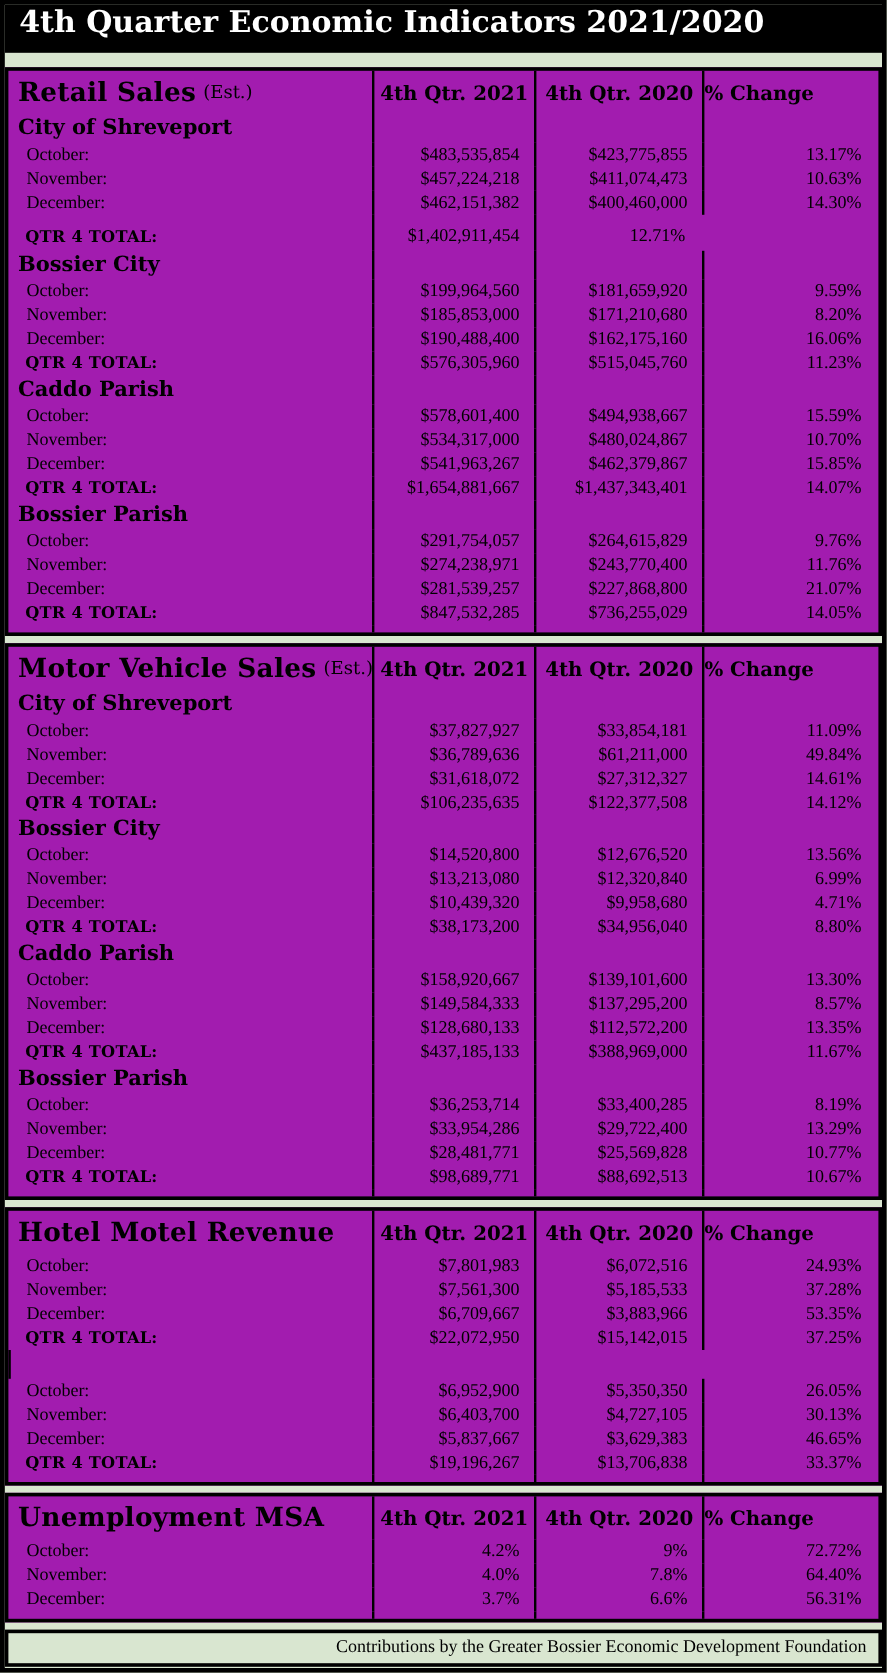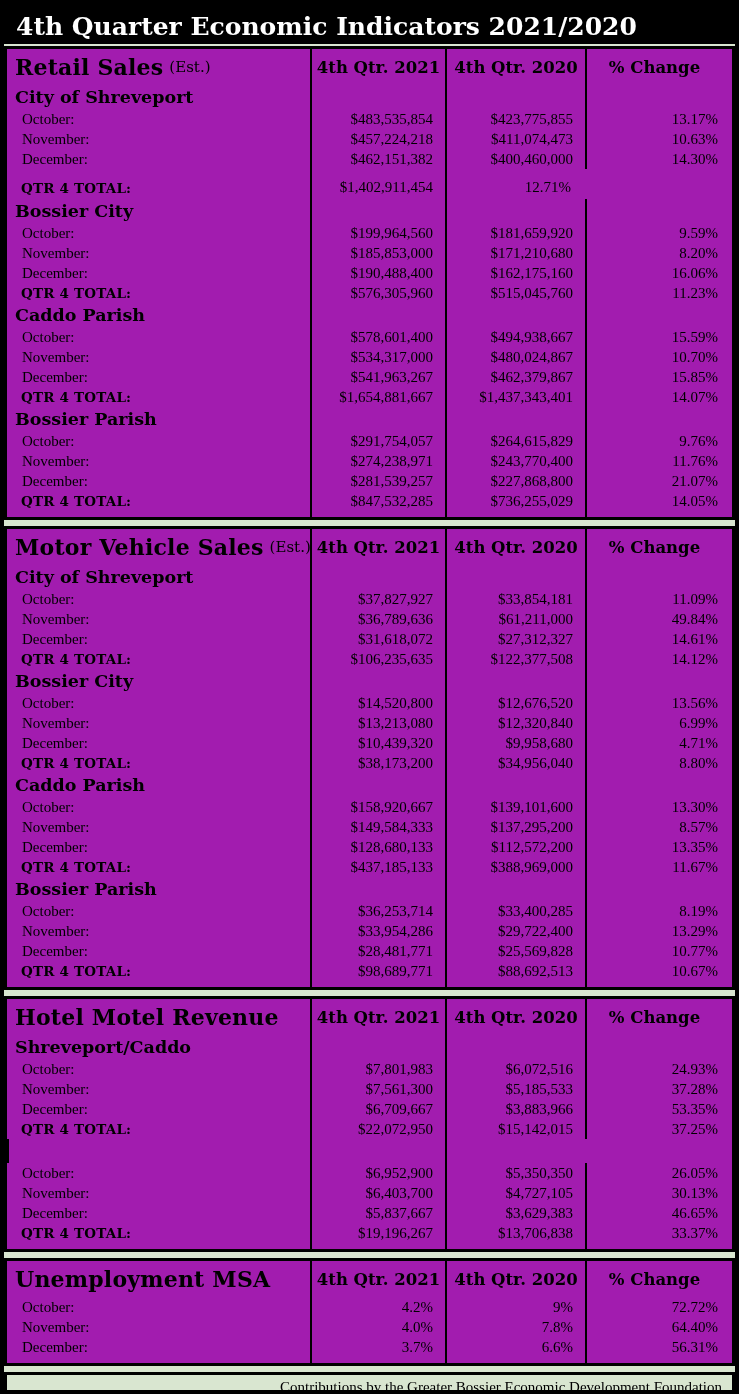--- a/index.html
+++ b/index.html
@@ -7,41 +7,41 @@
     position:relative; box-sizing:border-box;
     width:739px; height:1394px;
     background:#d9e6d0;
     border:4px solid #000;
     font-family:"Liberation Serif", serif;
     color:#000;
     overflow:hidden;
   }
   .titlebar {
     box-sizing:border-box; height:40px; background:#000; color:#fff;
-    display:flex; align-items:flex-end; padding:0 12px 3px 12px;
+    display:flex; align-items:flex-start; padding:0 12px 3px 12px;
     font-family:"DejaVu Serif", serif; font-weight:bold; font-size:25px;
-    white-space:nowrap; margin-bottom:2px;
+    white-space:nowrap; margin-bottom:12px;
   }
   .section {
     box-sizing:border-box; border:3px solid #000; margin:0 0 6px 0;
     background:#a21caf;
   }
   .row { display:grid; grid-template-columns:303px 135px 140px 1fr; align-items:center; }
   .row > div { box-sizing:border-box; height:100%; display:flex; align-items:center; white-space:nowrap; overflow:hidden; }
   .row > .c2, .row > .c3, .row > .c4 { border-left:2px solid #000; }
   .c2, .c3 { justify-content:flex-end; padding-right:12px; }
   .c4 { justify-content:flex-end; padding-right:14px; }
 
   .sec-head { height:36px; }
   .sec-head .c1 { padding-left:8px; }
   .sec-title { font-family:"DejaVu Serif", serif; font-weight:bold; font-size:22px; letter-spacing:0.2px; }
   .sec-suffix { font-family:"DejaVu Serif", serif; font-size:15px; margin-left:6px; }
   .sec-head .c2, .sec-head .c3 { justify-content:center; padding-right:0; }
   .sec-head .col-label { font-family:"DejaVu Serif", serif; font-weight:bold; font-size:16.5px; }
-  .sec-head .c4 { justify-content:center; padding-right:10px; }
+  .sec-head .c4 { justify-content:flex-start; padding-right:10px; }
 
   .grp-head { height:24px;text-align:center; }
   .grp-head .c1 { font-family:"DejaVu Serif", serif; font-weight:bold; font-size:17.5px; padding-left:8px; }
 
   .data-row { height:20px; font-size:15px; }
   .data-row .c1 { padding-left:15px; }
   .data-row.total .c1 { font-family:"DejaVu Serif", serif; font-weight:bold; font-size:13.5px; padding-left:14px; letter-spacing:0.2px; }
   .data-row.spaced { height:30px; }
   .data-row.spaced > div { align-items:flex-end; padding-bottom:3px; }
 
@@ -354,26 +354,20 @@
           <div class="c2">
             <div class="col-label">4th Qtr. 2021</div>
           </div>
           <div class="c3">
             <div class="col-label">4th Qtr. 2020</div>
           </div>
           <div class="c4">
             <div class="col-label">% Change</div>
           </div>
         </div>
-        <div class="row grp-head">
-          <div class="c1">Shreveport/Caddo</div>
-          <div class="c2"></div>
-          <div class="c3"></div>
-          <div class="c4"></div>
-        </div>
         <div class="row data-row">
           <div class="c1">October:</div>
           <div class="c2">$7,801,983</div>
           <div class="c3">$6,072,516</div>
           <div class="c4">24.93%</div>
         </div>
         <div class="row data-row">
           <div class="c1">November:</div>
           <div class="c2">$7,561,300</div>
           <div class="c3">$5,185,533</div>

